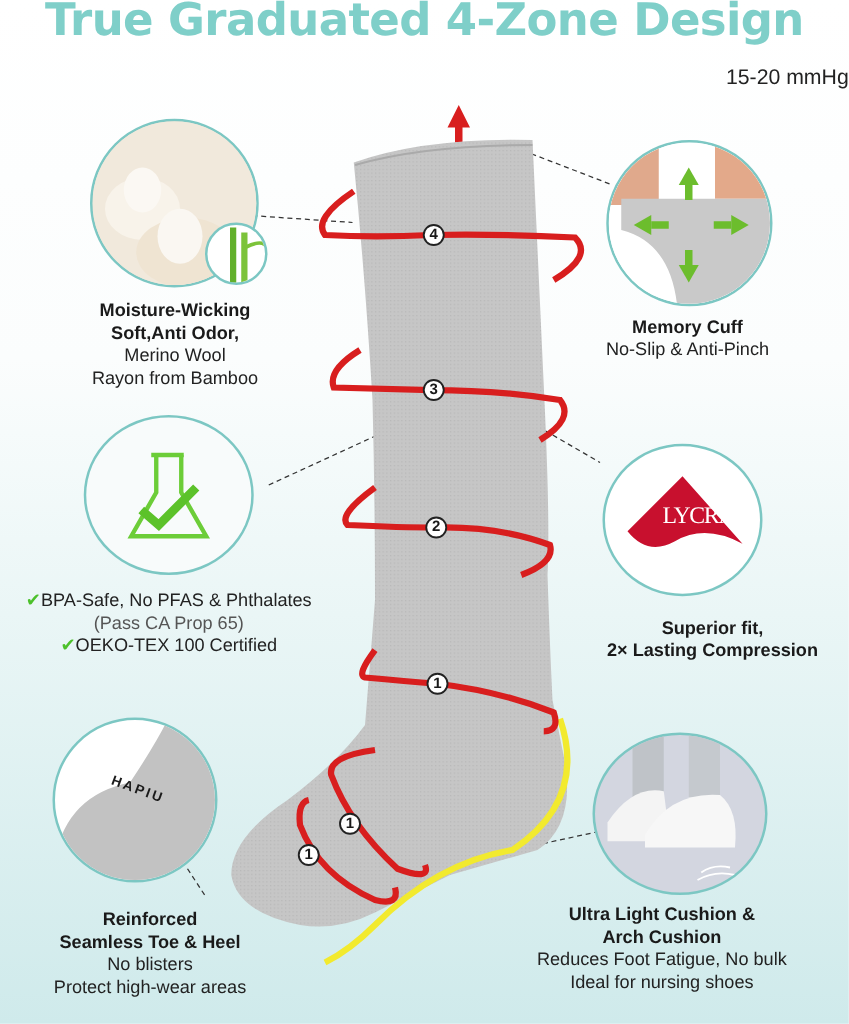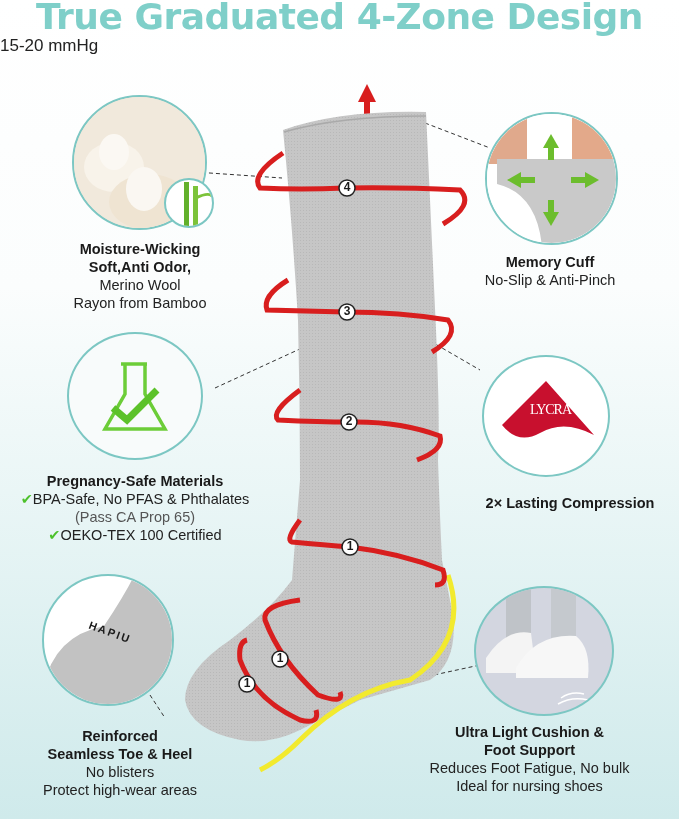--- a/index.html
+++ b/index.html
@@ -8,21 +8,21 @@
     background: linear-gradient(180deg, #ffffff 0%, #fbfdfd 35%, #eaf6f6 60%, #cfeaeb 100%);
     font-family: "Liberation Sans", "DejaVu Sans", sans-serif;
     color:#1a1a1a;
   }
   .abs { position:absolute; }
   .title {
     top:-4px; left:0; width:679px; text-align:center;
     font-family: "DejaVu Sans", sans-serif; font-weight:bold;
     font-size:36px; color:#7fcfc9; letter-spacing:-0.5px;
   }
-  .subtitle { top:36px; left:0; width:679px; text-align:left; font-size:17px; color:#222; }
+  .subtitle { top:52px; left:0; width:679px; text-align:right; font-size:17px; color:#222; }
   .circle {
     position:absolute; border-radius:50%; border:2.5px solid #7cc7c3; overflow:hidden;
     box-sizing:border-box; background:#fff;
   }
   .feat { position:absolute; text-align:center; font-size:14.5px; line-height:18px; }
   .feat .h { font-weight:bold; font-size:14.5px; }
   .feat .d { color:#222; }
   .chk { color:#4cc12b; font-weight:bold; }
   svg { display:block; }
 </style>
@@ -135,33 +135,33 @@
 <div class="circle" style="left:67px;top:332px;width:136px;height:128px;background:#f8fbfb">
   <svg width="136" height="128">
     <g stroke="#6ccd38" stroke-width="3.5" fill="none">
       <line x1="52" y1="30" x2="78" y2="30"></line>
       <path d="M56,30 L56,60 L36,95 L96,95 L76,60 L76,30"></path>
     </g>
     <path d="M44,74 L58,86 L88,56" stroke="#5cc22a" stroke-width="7" fill="none"></path>
   </svg>
 </div>
 <div class="feat" style="left:0px;top:472px;width:270px">
-  <div class="h">Pregnancy-Safe Materials</div>
   <div class="d"><span class="chk">✔</span><span>BPA-Safe, No PFAS &amp; Phthalates</span></div>
   <div class="d" style="color:#555">(Pass CA Prop 65)</div>
   <div class="d"><span class="chk">✔</span><span>OEKO-TEX 100 Certified</span></div>
 </div>
 
 <div class="circle" style="left:482px;top:355px;width:128px;height:122px;background:#fff">
   <svg width="128" height="122">
     <path d="M18,68 L62,24 L110,78 Q80,62 56,76 Q34,88 18,68 Z" fill="#c8102e"></path>
   </svg>
 </div>
-<div class="abs" style="left:530px;top:402px;color:#fff;font-family:'Liberation Serif',serif;font-size:14px;letter-spacing:-1px">LYCRA</div>
+<div class="abs" style="left:530px;top:402px;color:#fff;font-family:'Liberation Serif',serif;font-size:19px;letter-spacing:-1px">LYCRA</div>
 <div class="feat" style="left:460px;top:494px;width:220px">
+  <div class="h">Superior fit,</div>
   <div class="h">2× Lasting Compression</div>
 </div>
 
 <div class="circle" style="left:42px;top:574px;width:132px;height:132px;background:#fff">
   <svg width="132" height="132">
     <path d="M0,110 Q10,60 60,50 Q80,20 90,0 L132,0 L132,132 L0,132 Z" fill="#c2c2c2"></path>
   </svg>
 </div>
 <div class="abs" style="left:88px;top:626px;font-size:11px;font-weight:bold;letter-spacing:2px;transform:rotate(20deg)">HAPIU</div>
 <div class="feat" style="left:20px;top:727px;width:200px">
@@ -176,16 +176,16 @@
     <rect x="30" y="0" width="25" height="50" fill="#bfc3c8"></rect>
     <rect x="75" y="0" width="25" height="50" fill="#c5c9ce"></rect>
     <path d="M10,70 Q30,40 55,45 L60,85 L10,85 Z" fill="#f4f4f4"></path>
     <path d="M40,80 Q60,45 100,48 Q115,60 112,90 L40,90 Z" fill="#f7f7f7"></path>
     <path d="M85,110 Q95,103 108,106" stroke="#fff" stroke-width="1.5" fill="none"></path>
     <path d="M82,116 Q96,108 112,112" stroke="#fff" stroke-width="1.5" fill="none"></path>
   </svg>
 </div>
 <div class="feat" style="left:402px;top:723px;width:255px">
   <div class="h">Ultra Light Cushion &amp;</div>
-  <div class="h">Foot Support</div>
+  <div class="h">Arch Cushion</div>
   <div class="d">Reduces Foot Fatigue, No bulk</div>
   <div class="d">Ideal for nursing shoes</div>
 </div>
 
 </body></html>

